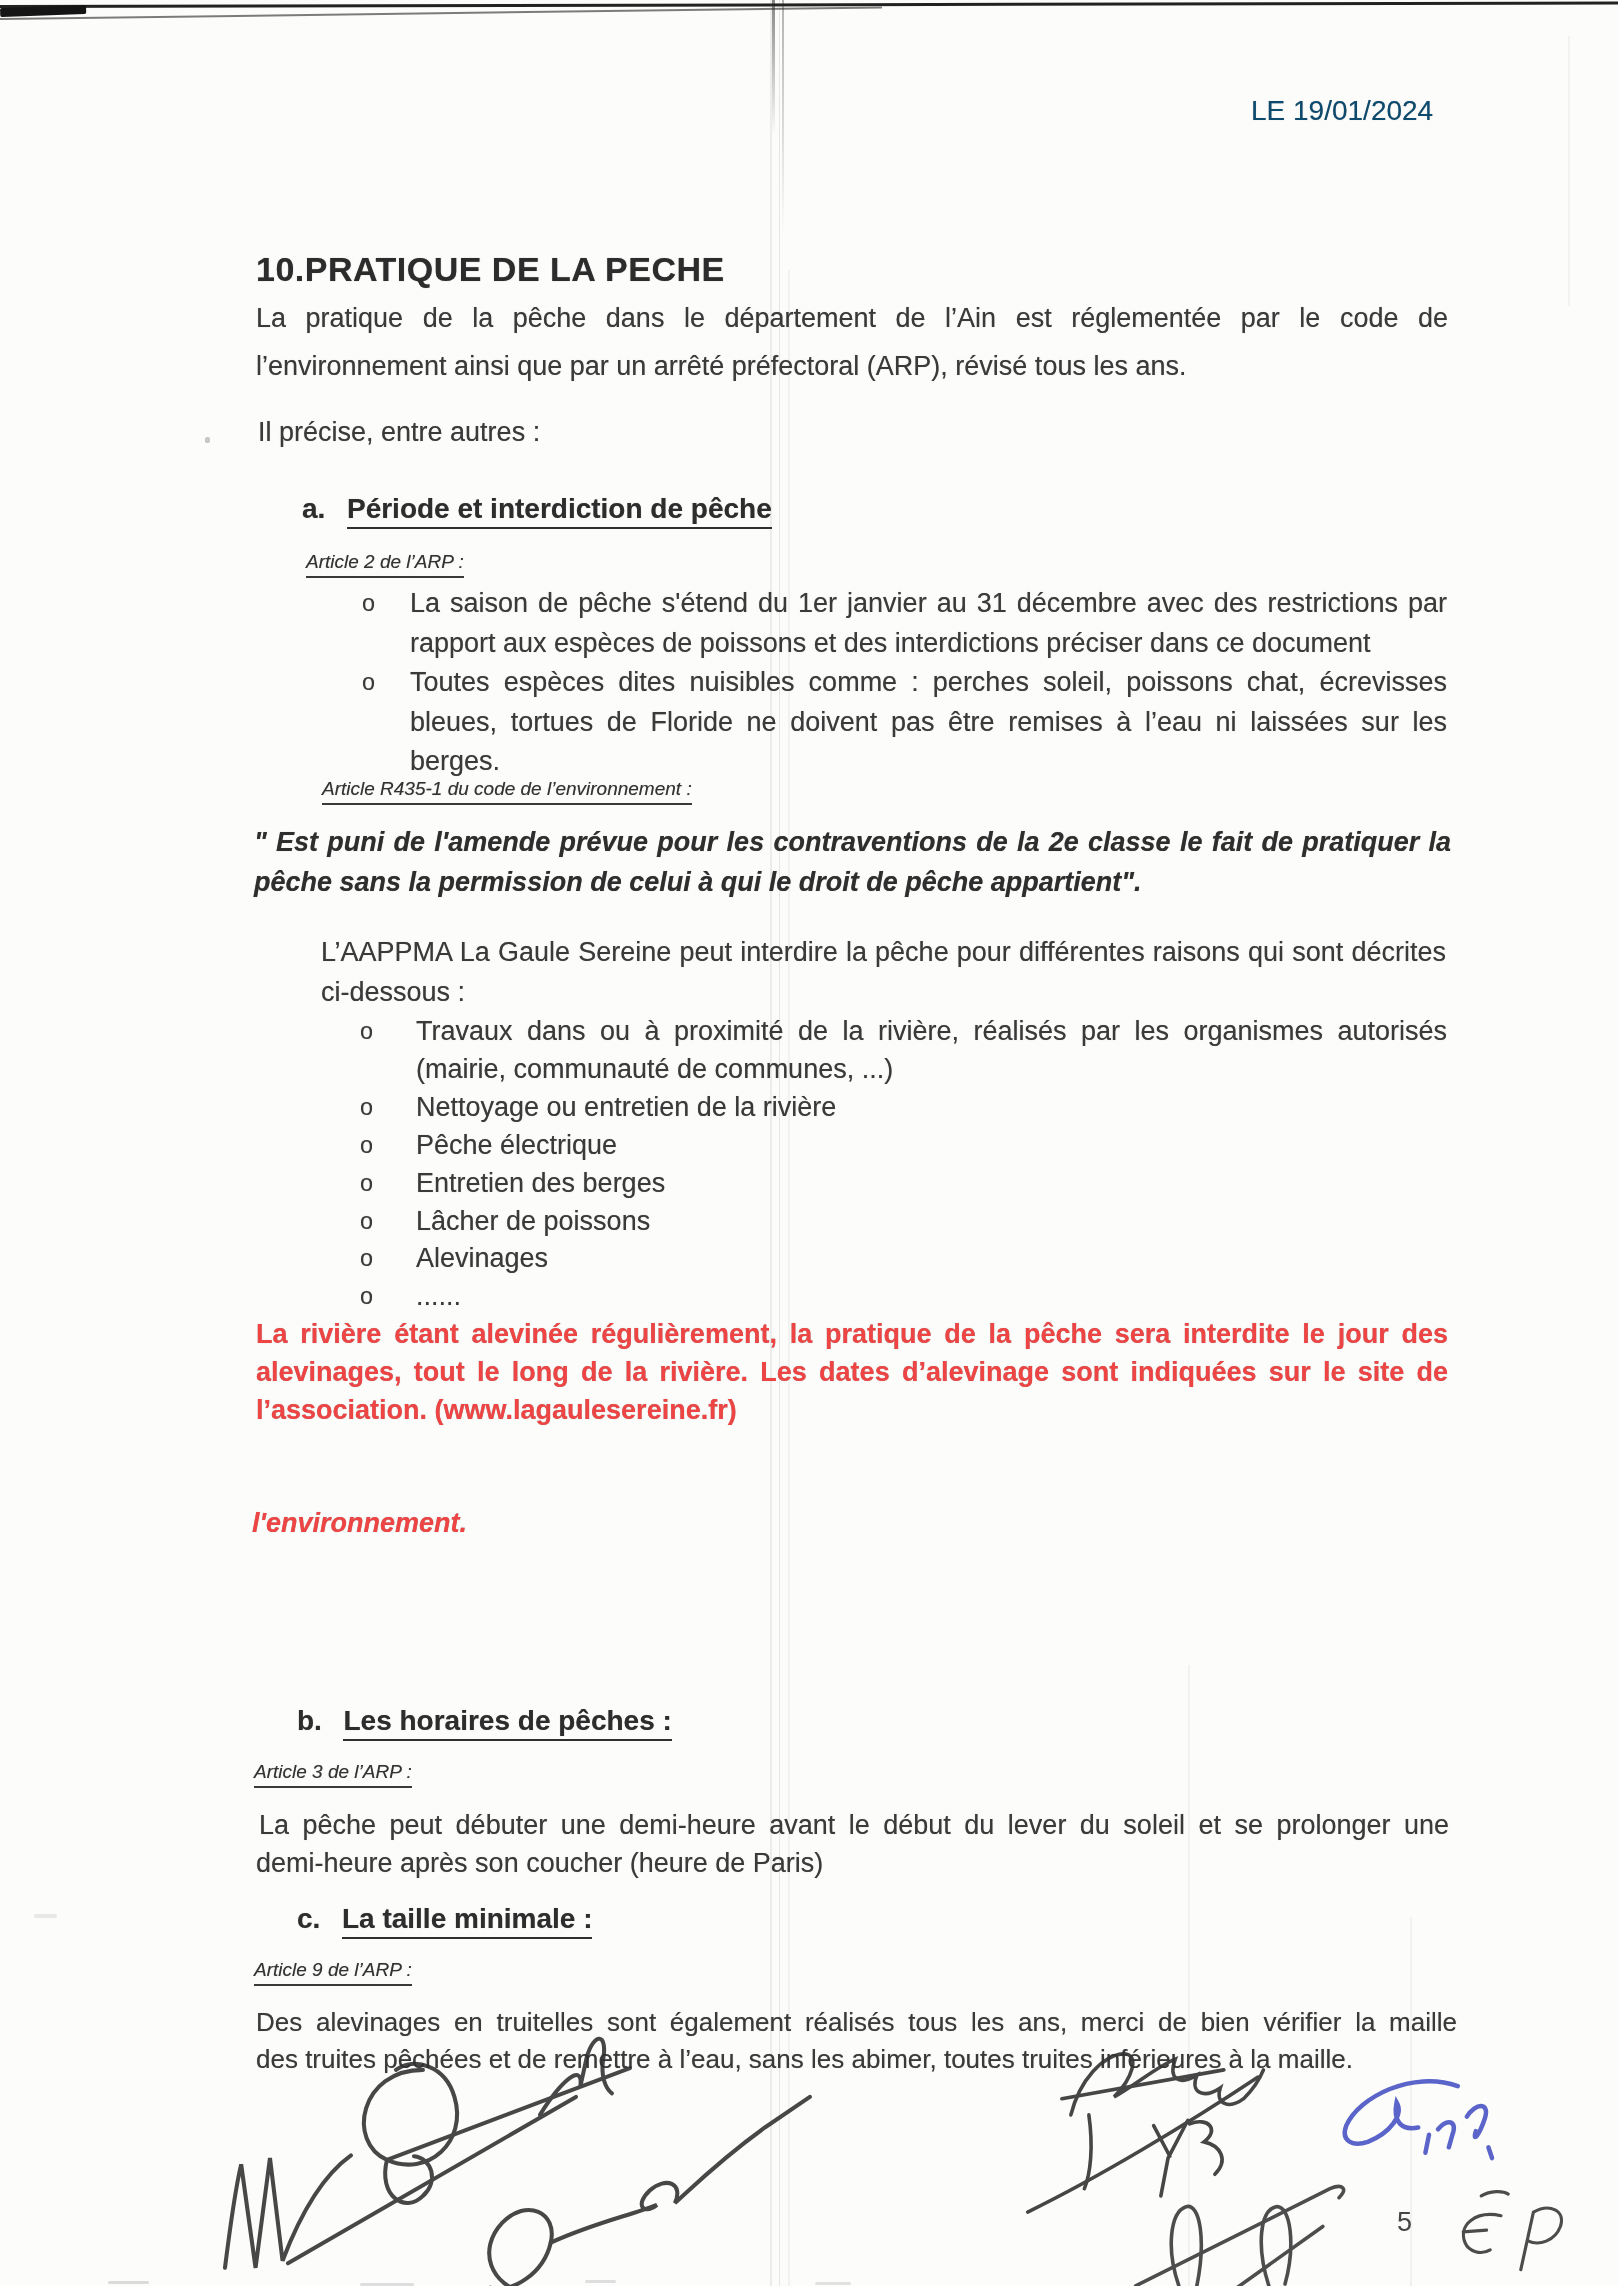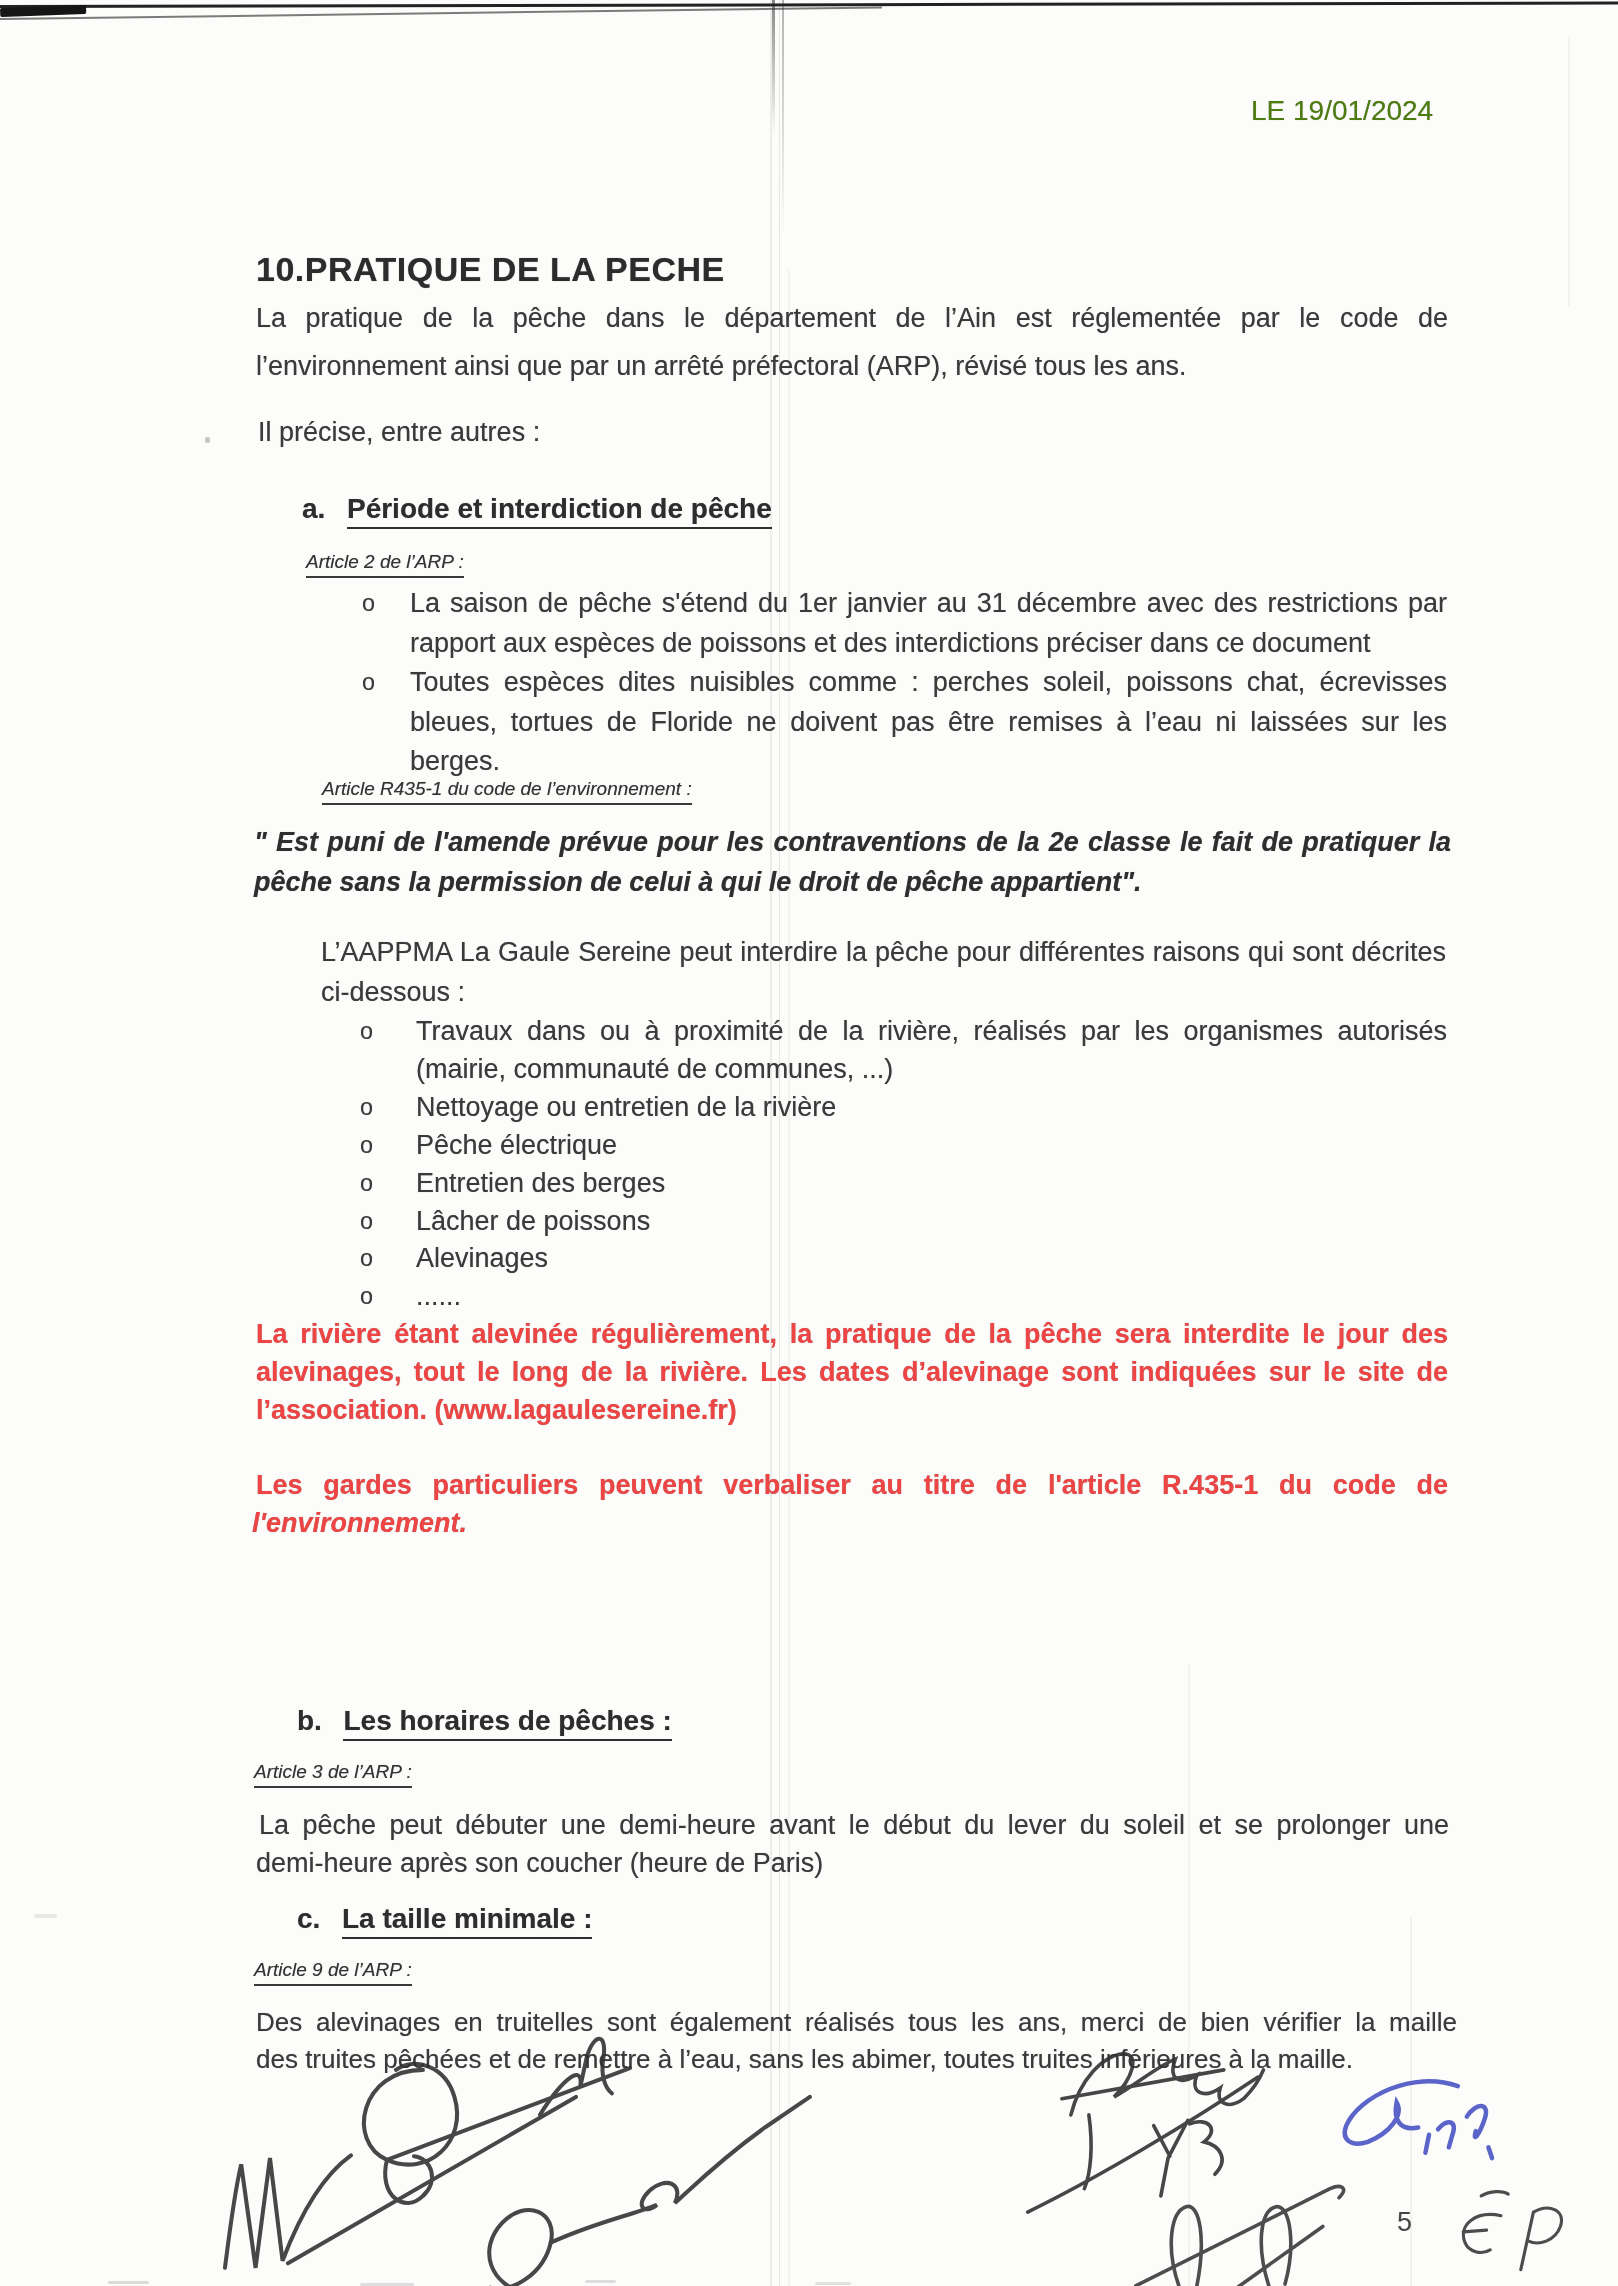--- a/index.html
+++ b/index.html
@@ -13,21 +13,21 @@
     text-shadow:0 0 0.7px rgba(60,60,60,0.55);white-space:normal;
   }
   .jl{text-align:justify;text-align-last:justify;}
   .b{font-weight:bold;color:#ef4444;}
   .bi{font-weight:bold;font-style:italic;color:#2e2e2e;}
   .title{
     position:absolute;font-size:34px;font-weight:bold;letter-spacing:0.5px;
     color:#2c2c2c;text-shadow:0 0 0.9px rgba(40,40,40,0.6);
   }
   .date{
-    position:absolute;font-size:28px;color:#4d7c0f;
+    position:absolute;font-size:28px;color:#0c4a6e;
     text-shadow:0 0 0.7px rgba(70,70,70,0.5);
   }
   .sec{position:absolute;font-size:28px;font-weight:bold;color:#2d2d2d;
     text-shadow:0 0 0.7px rgba(50,50,50,0.55);}
   .sectitle{margin-left:21.6px;border-bottom:2.7px solid #2f2f2f;padding-bottom:2.7px;}
   .article{
     position:absolute;font-size:19px;font-style:italic;color:#333;
     border-bottom:2.3px solid #3a3a3a;padding-bottom:2.7px;
     text-shadow:0 0 0.7px rgba(60,60,60,0.5);
   }
@@ -115,21 +115,20 @@
   <div class="marker" style="left:360px;top:1240px;">o</div>
   <div class="line" style="left:416px;top:1240px;">Alevinages</div>
 
   <div class="marker" style="left:360px;top:1278px;">o</div>
   <div class="line" style="left:416px;top:1278px;">......</div>
 
   <div class="line b jl" style="left:256px;top:1316px;width:1192px;">La rivière étant alevinée régulièrement, la pratique de la pêche sera interdite le jour des</div>
   <div class="line b jl" style="left:256px;top:1354px;width:1192px;">alevinages, tout le long de la rivière. Les dates d’alevinage sont indiquées sur le site de</div>
   <div class="line b" style="left:256px;top:1392px;width:1192px;">l’association. (www.lagaulesereine.fr)</div>
 
-  <div class="line b jl" style="left:256px;top:1467px;width:1192px;">Les gardes particuliers peuvent verbaliser au titre de l'article R.435-1 du code de</div>
   <div class="line b" style="left:252px;top:1505px;width:1192px;font-style:italic;">l'environnement.</div>
 
   <div class="sec" style="left:297px;top:1705px;">
     <span>b.</span><span class="sectitle">Les horaires de pêches :</span>
   </div>
   <div class="article" style="left:254px;top:1761px;">Article 3 de l’ARP :</div>
   <div class="line jl" style="left:259px;top:1807px;width:1190px;">La pêche peut débuter une demi-heure avant le début du lever du soleil et se prolonger une</div>
   <div class="line" style="left:256px;top:1845px;width:1190px;">demi-heure après son coucher (heure de Paris)</div>
 
   <div class="sec" style="left:297px;top:1903px;">

